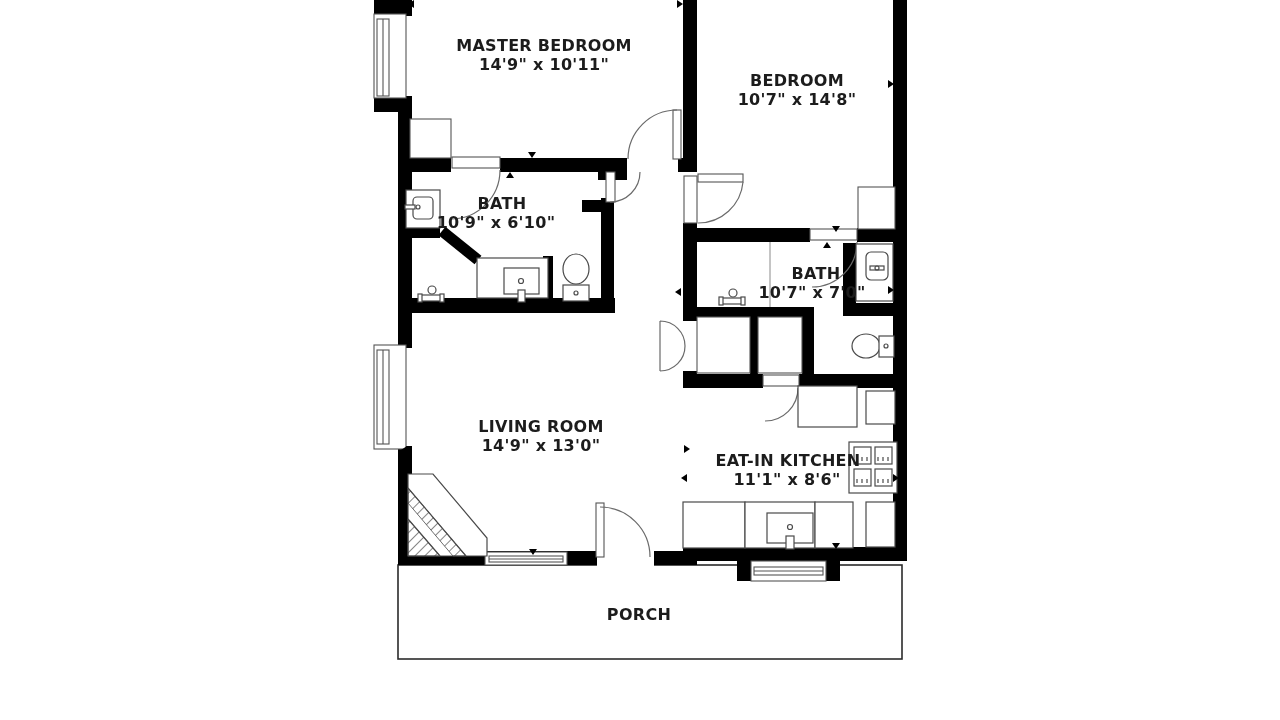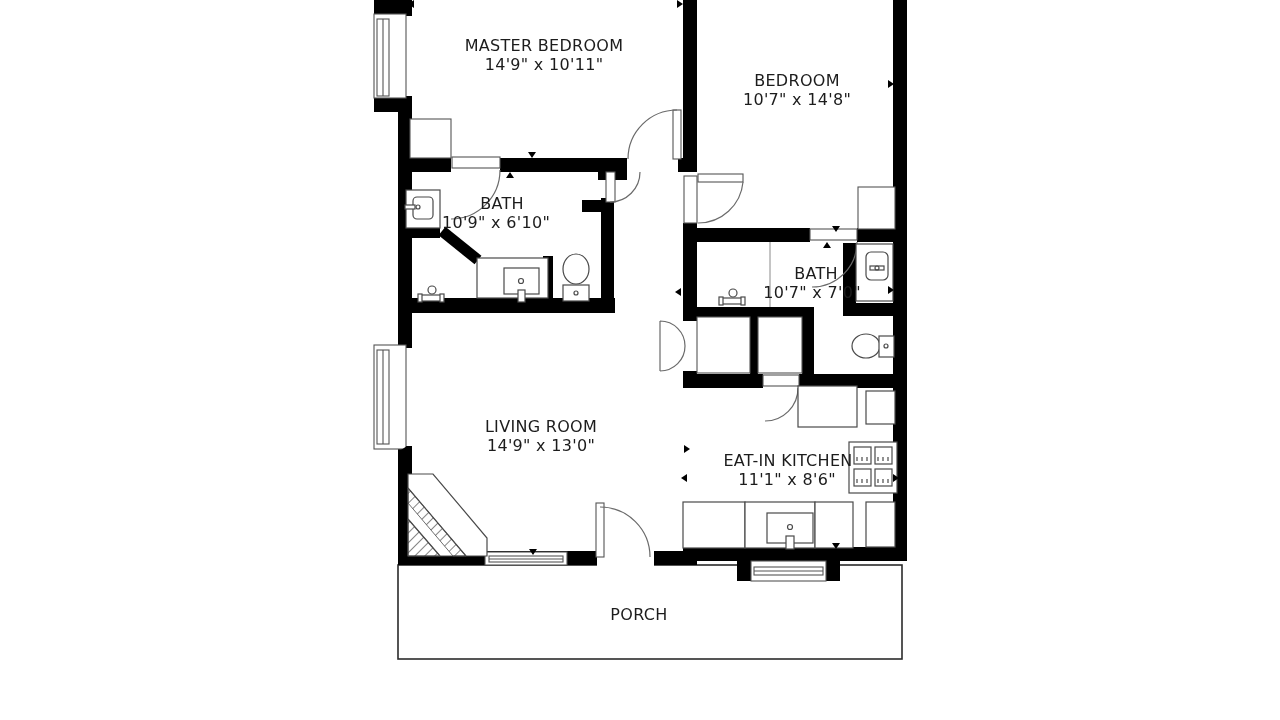--- a/index.html
+++ b/index.html
@@ -1,17 +1,17 @@
 <!DOCTYPE html>
 <html><head>
 <meta charset="utf-8">
 <style>
   html,body{margin:0;padding:0;background:#ffffff;}
   .stage{position:relative;width:1280px;height:720px;background:#ffffff;overflow:hidden;
-         font-family:"DejaVu Sans","Liberation Sans",sans-serif;}
+         font-family:"DejaVu Sans","Liberation Sans",sans-serif;font-weight:bold;}
   svg text{font-family:"DejaVu Sans","Liberation Sans",sans-serif;
            font-size:16px;fill:#1c1c1c;letter-spacing:.3px;}
   .wall{fill:#000000;stroke:none;}
   .opening{fill:#ffffff;stroke:none;}
   .frame{fill:#ffffff;stroke:#555555;stroke-width:1.1;}
   .thin{fill:none;stroke:#555555;stroke-width:1.1;}
   .arc{fill:none;stroke:#6a6a6a;stroke-width:1.2;}
   .fix{fill:#ffffff;stroke:#4a4a4a;stroke-width:1.2;}
   .fixline{fill:none;stroke:#4a4a4a;stroke-width:1.2;}
   .marker{fill:#000000;stroke:none;}

